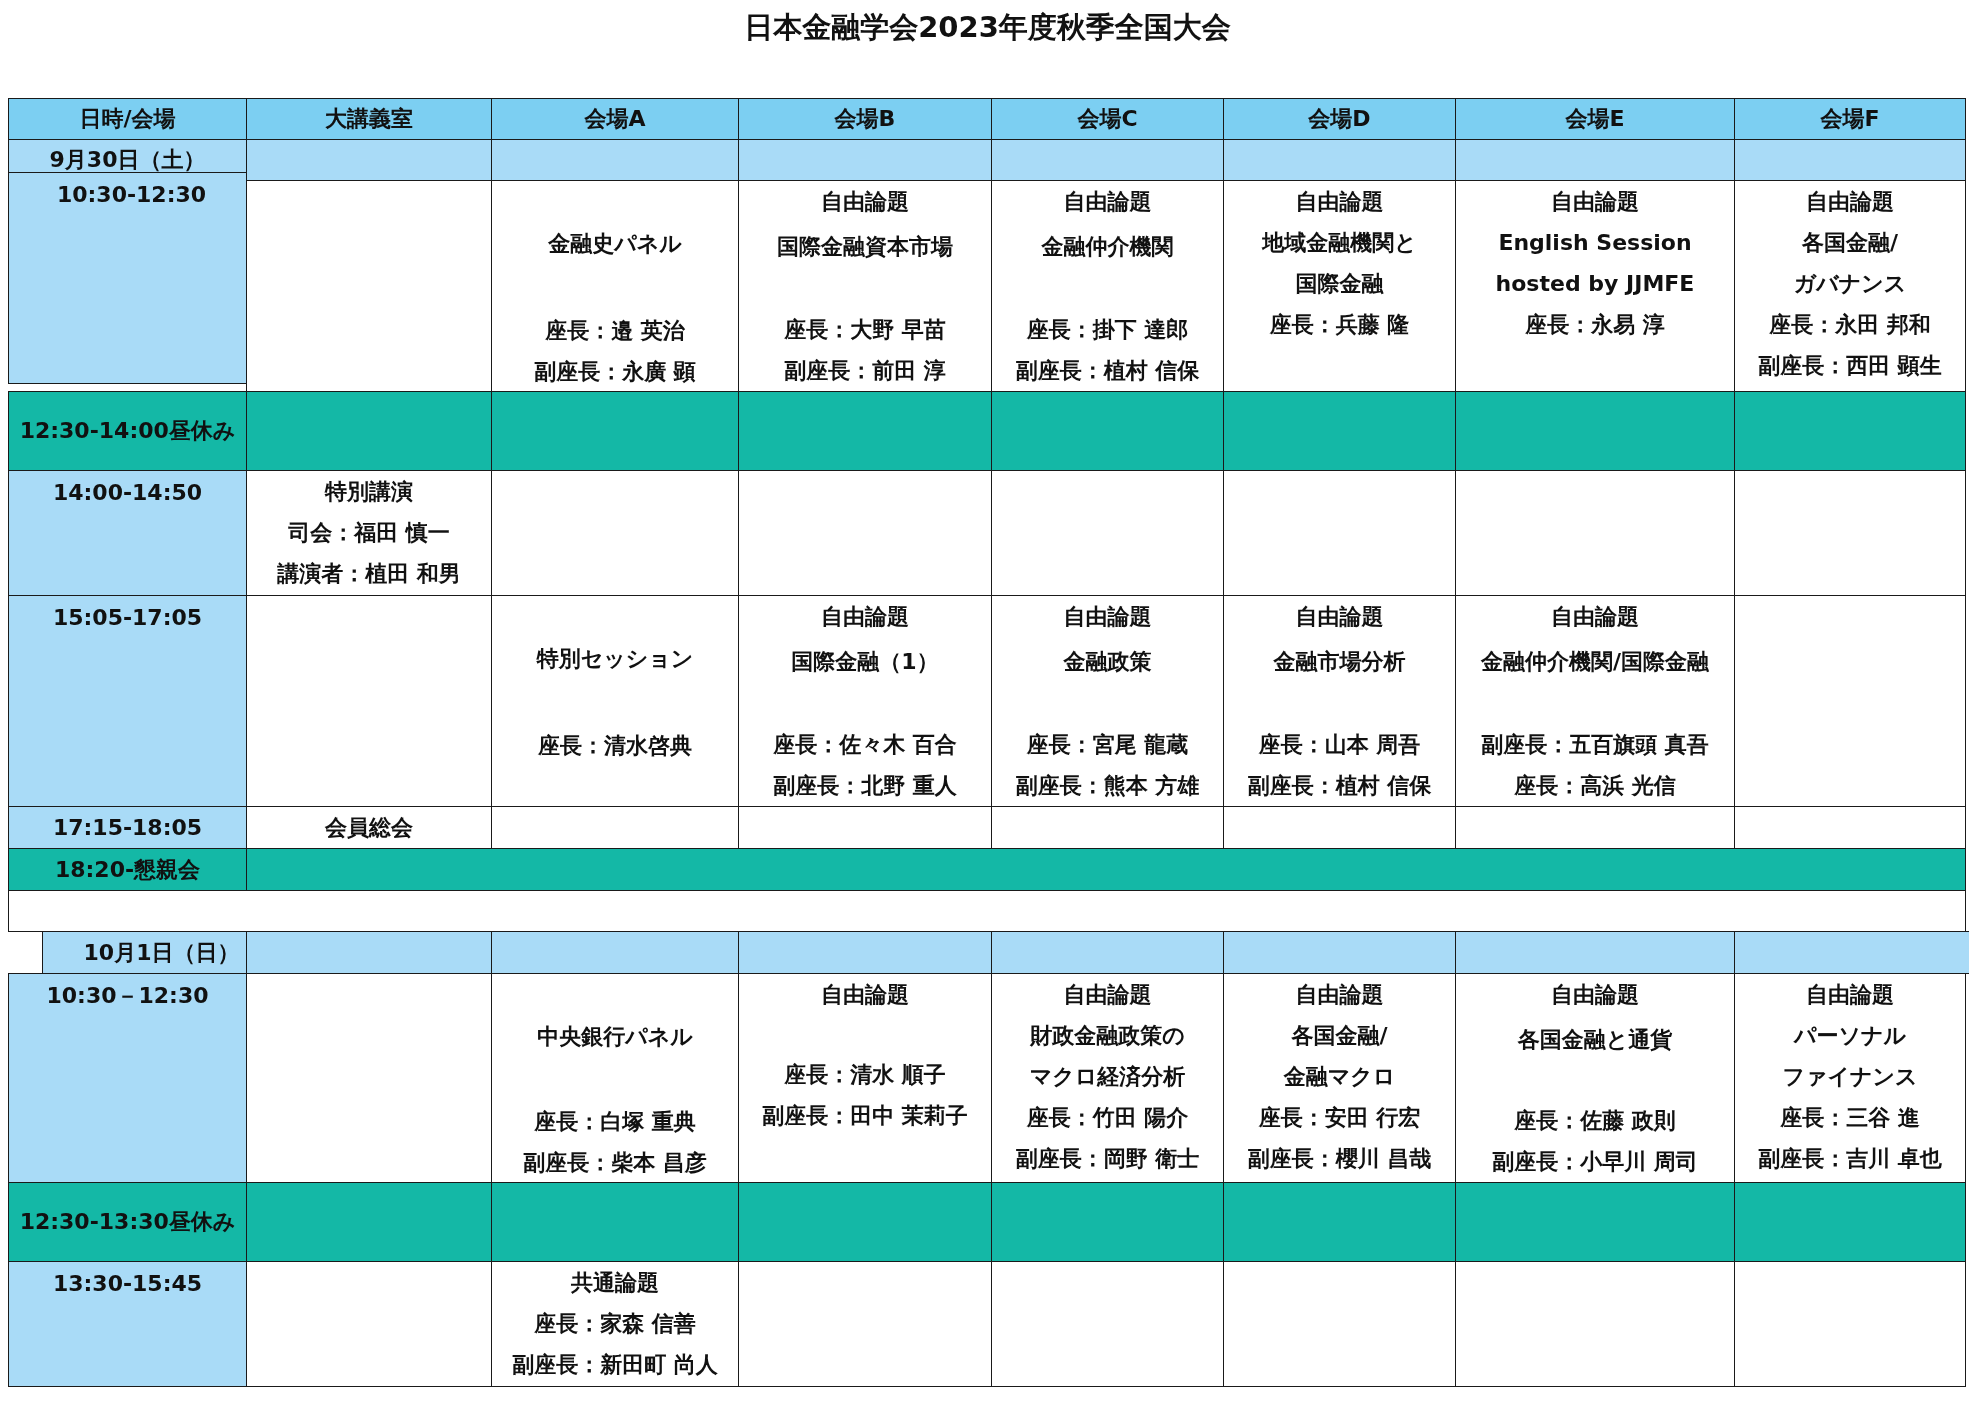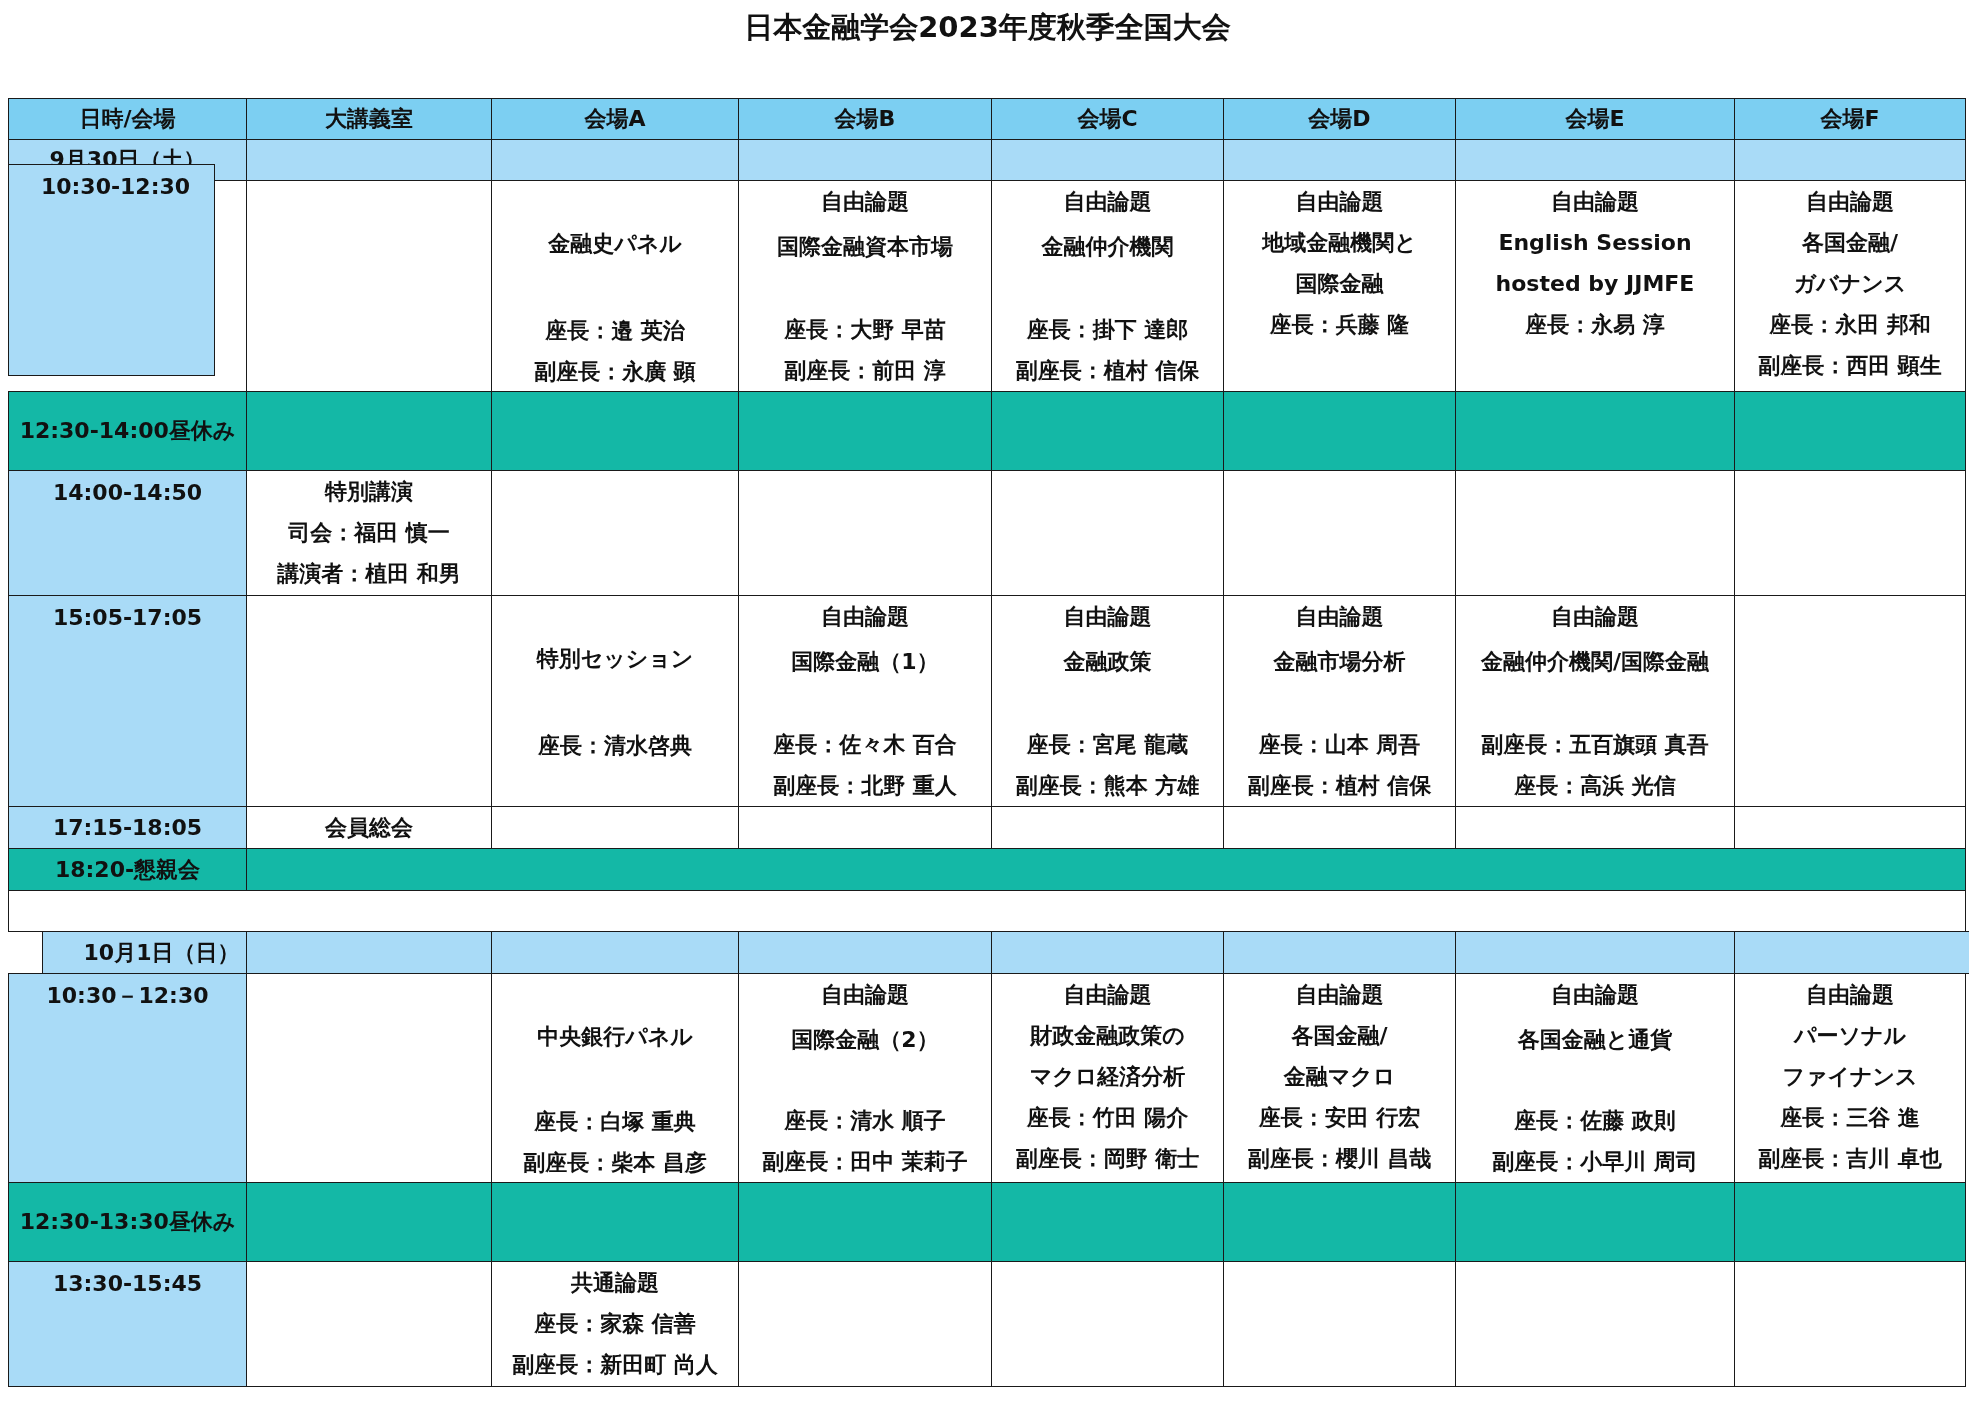--- a/index.html
+++ b/index.html
@@ -54,21 +54,21 @@
       <span>9月30日（土）</span>
     </div>
   <div class="cell datecell" style="left:246px;top:139px;width:246px;height:42px;"></div>
   <div class="cell datecell" style="left:491px;top:139px;width:248px;height:42px;"></div>
   <div class="cell datecell" style="left:738px;top:139px;width:254px;height:42px;"></div>
   <div class="cell datecell" style="left:991px;top:139px;width:233px;height:42px;"></div>
   <div class="cell datecell" style="left:1223px;top:139px;width:233px;height:42px;"></div>
   <div class="cell datecell" style="left:1455px;top:139px;width:280px;height:42px;"></div>
   <div class="cell datecell" style="left:1734px;top:139px;width:232px;height:42px;"></div>
 
-  <div class="cell time" style="left:8px;top:164px;width:207px;height:212px;padding-left:8px;">
+  <div class="cell time" style="left:8px;top:172px;width:239px;height:212px;padding-left:8px;">
       <span class="line" style="height:32px;line-height:32px;">10:30-12:30</span>
     </div>
   <div class="cell" style="left:246px;top:180px;width:246px;height:212px;"></div>
   <div class="cell" style="left:491px;top:180px;width:248px;height:212px;">
     <span class="spacer" style="height:42px;"></span>
     <span class="line">金融史パネル</span>
     <span class="spacer" style="height:46px;"></span>
     <span class="line">座長：邉 英治</span>
     <span class="line">副座長：永廣 顕</span>
   </div>
@@ -216,21 +216,20 @@
   <div class="cell" style="left:491px;top:973px;width:248px;height:210px;">
     <span class="spacer" style="height:42px;"></span>
     <span class="line">中央銀行パネル</span>
     <span class="spacer" style="height:44px;"></span>
     <span class="line">座長：白塚 重典</span>
     <span class="line">副座長：柴本 昌彦</span>
   </div>
   <div class="cell" style="left:738px;top:973px;width:254px;height:210px;">
     <span class="line">自由論題</span>
     <span class="spacer" style="height:2px;"></span>
-    <span class="line" style="height:46px;line-height:46px;">国際金融（2）</span>
     <span class="spacer" style="height:37px;"></span>
     <span class="line">座長：清水 順子</span>
     <span class="line">副座長：田中 茉莉子</span>
   </div>
   <div class="cell" style="left:991px;top:973px;width:233px;height:210px;">
     <span class="line">自由論題</span>
     <span class="line">財政金融政策の</span>
     <span class="line">マクロ経済分析</span>
     <span class="line">座長：竹田 陽介</span>
     <span class="line">副座長：岡野 衛士</span>

